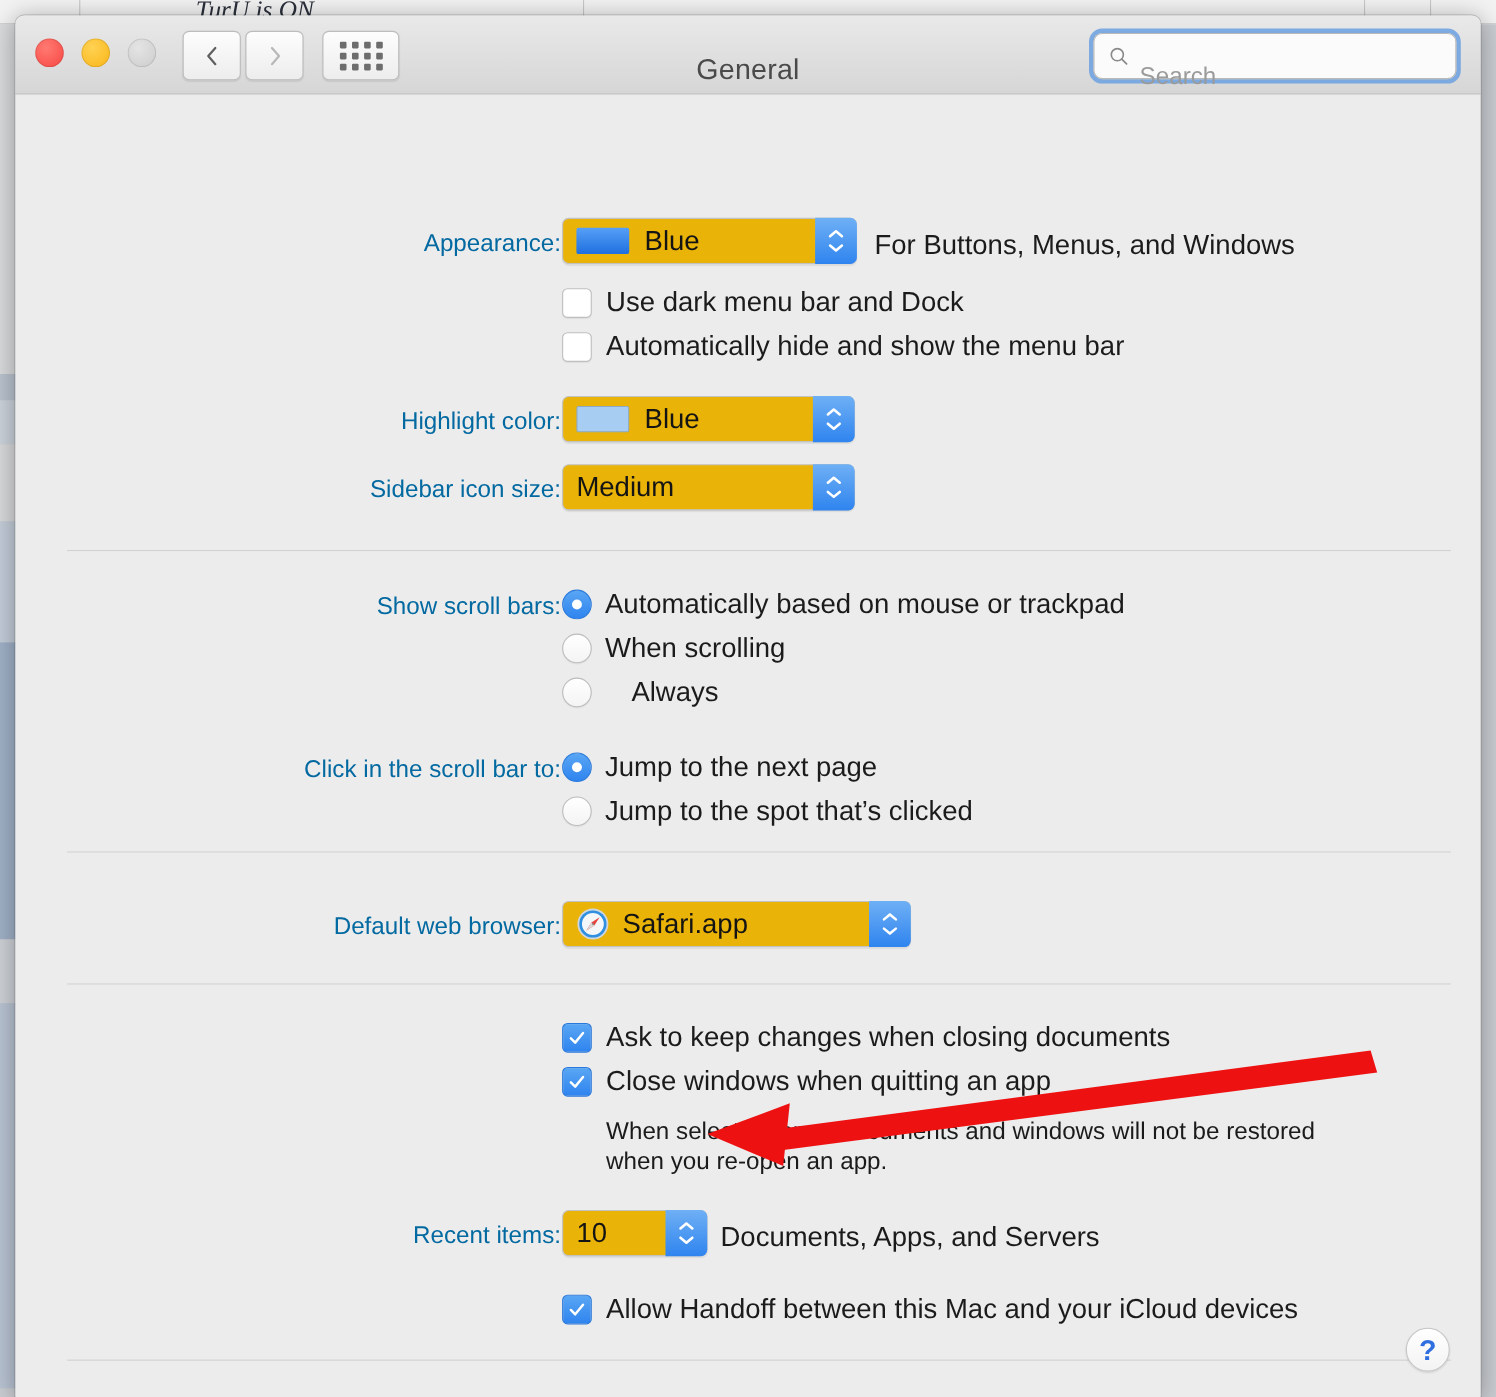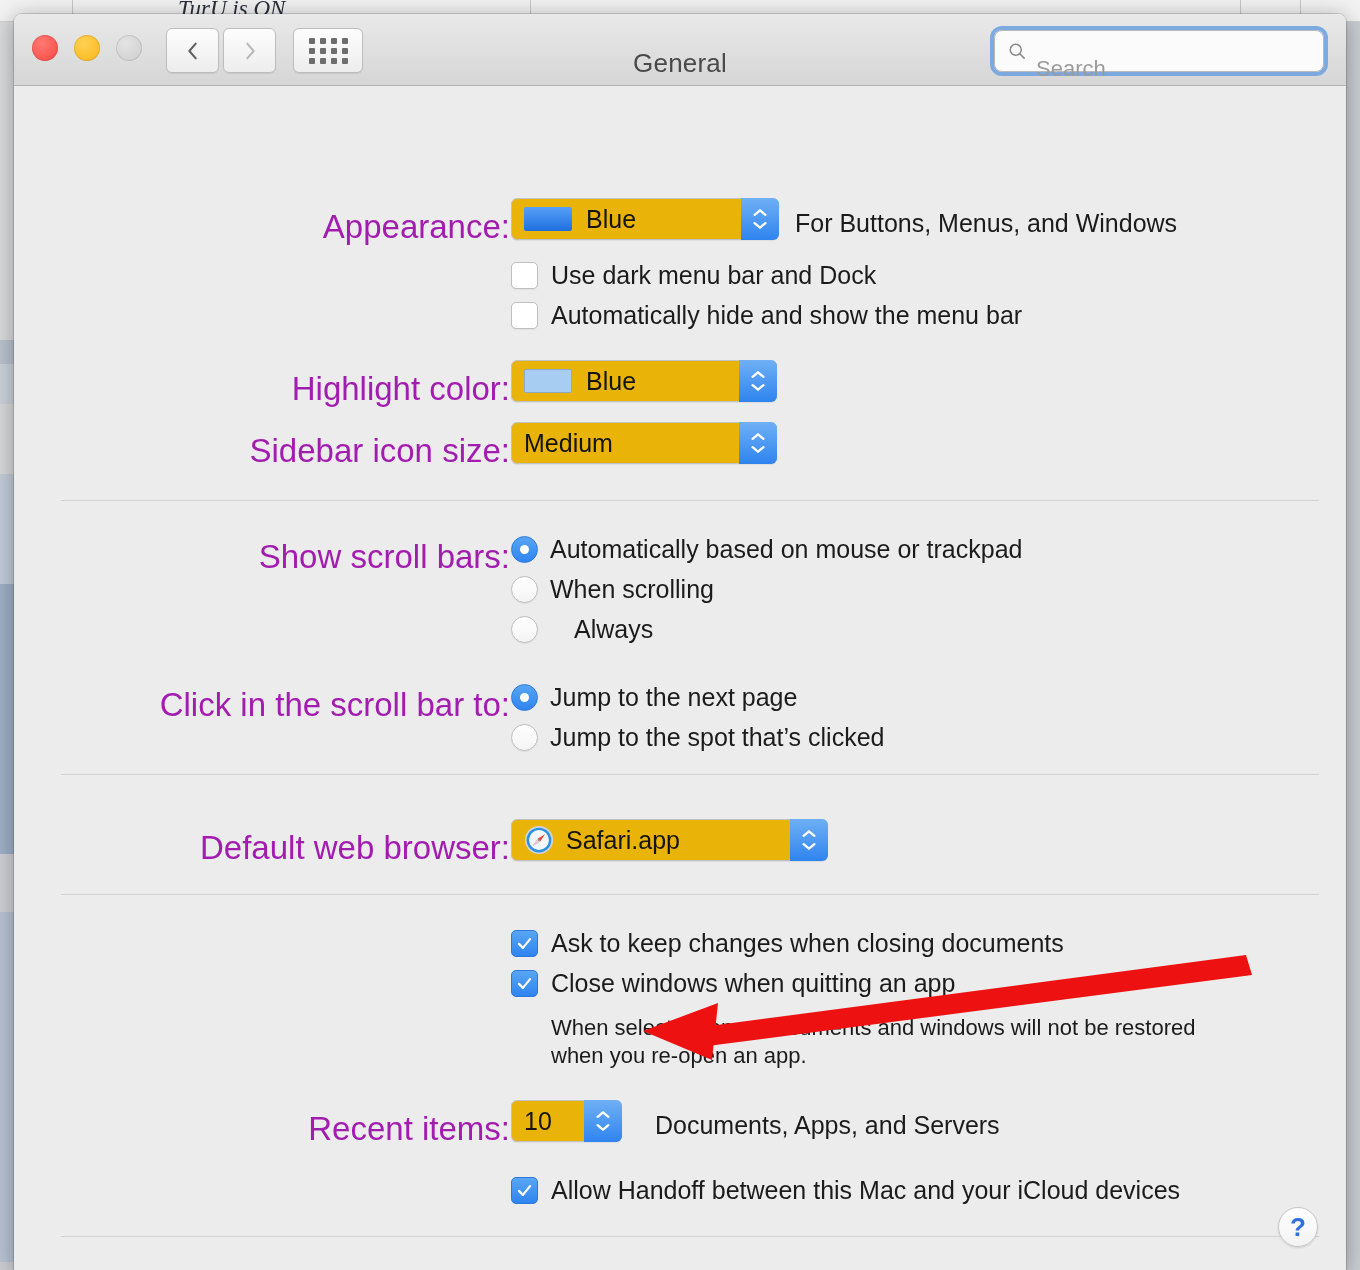--- a/index.html
+++ b/index.html
@@ -98,21 +98,21 @@
     margin-top: 36px;
   }
   #search-input::placeholder { color: #9b9b9b; }
 
   
   #content { position: relative; height: 1183px; background: #ececec; }
 
   .row { position: absolute; display: flex; align-items: center; }
   .rlabel {
     position: absolute; right: 0; text-align: center;
-    font-size: 33px; color: #a21caf; white-space: nowrap;
+    font-size: 22px; color: #0369a1; white-space: nowrap;
   }
   .ltext { font-size: 25px; color: #1b1b1b; white-space: nowrap; }
   .subtext { font-size: 22px; color: #1b1b1b; white-space: nowrap; line-height: 1.28; }
 
   
   .popup {
     position: relative; height: 42px;
     background: #eab308;
     border: 1px solid #c2c2c2; border-radius: 6px;
     box-shadow: 0 1px 1px rgba(0,0,0,.07);
@@ -352,21 +352,21 @@
             <path d="M5 12.5 L10 17.5 L19 6.5"></path>
           </svg>
       </span>
       <span class="ltext">Close windows when quitting an app</span>
     </div>
 
     <div class="subtext" style="position:absolute; left:537px; top:928px;">When selected, open documents and windows will not be restored</div>
     <div class="subtext" style="position:absolute; left:537px; top:956px;">when you re-open an app.</div>
 
     <div class="rlabel" style="top:1024px; right:836px;">Recent items:</div>
-    <div class="popup" style="position:absolute; left:497px; top:1014px; width:111px;">
+    <div class="popup" style="position:absolute; left:497px; top:1014px; width:132px;">
       <span>10</span>
       <span class="stepper">
         <svg viewBox="0 0 20 12">
             <path d="M4 8 L10 3 L16 8"></path>
           </svg>
         <svg viewBox="0 0 20 12">
             <path d="M4 4 L10 9 L16 4"></path>
           </svg>
       </span>
     </div>

